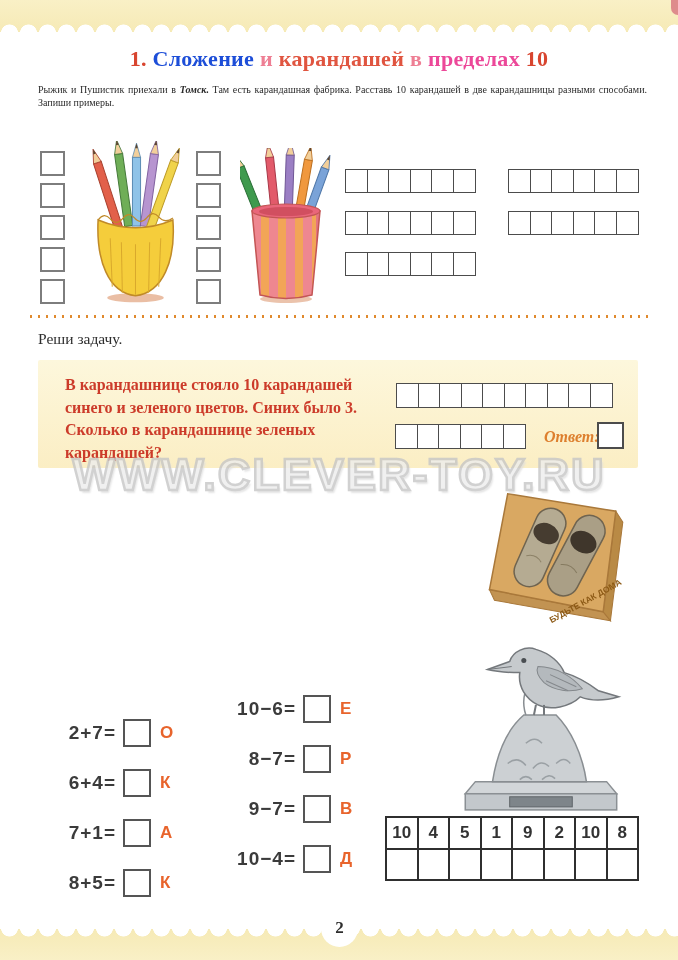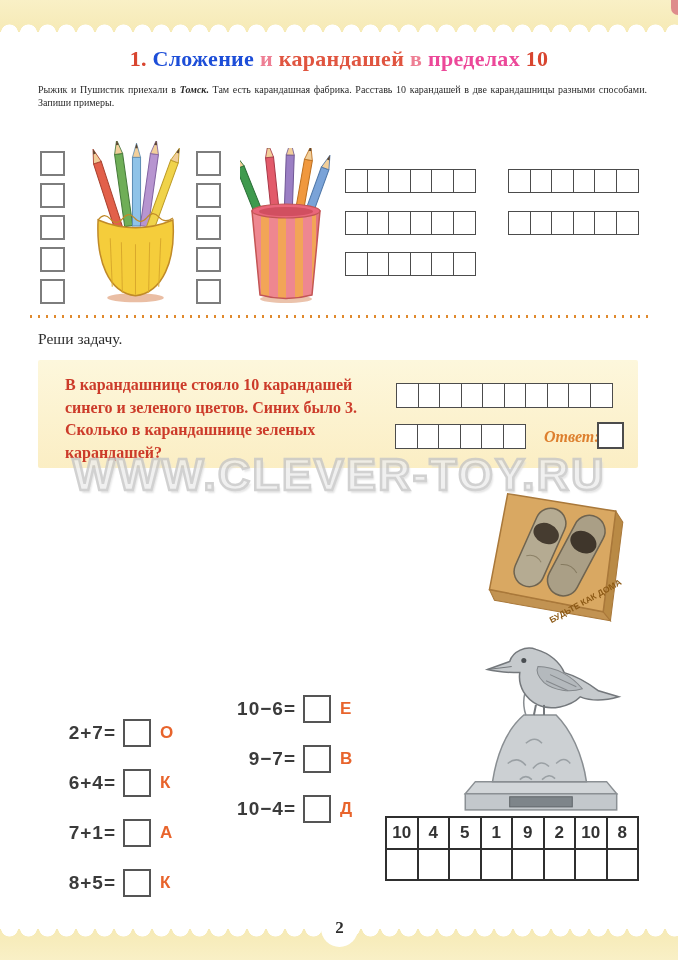--- a/index.html
+++ b/index.html
@@ -346,20 +346,25 @@
     </div>
   </div>
 
   <div class="eq-col" id="eq-right">
     <div class="eq-row">
       <span class="eq-expr">10−6=</span>
       <div class="eq-box"></div>
       <span class="eq-letter">Е</span>
     </div>
     <div class="eq-row">
+      <span class="eq-expr">8−7=</span>
+      <div class="eq-box"></div>
+      <span class="eq-letter">Р</span>
+    </div>
+    <div class="eq-row">
       <span class="eq-expr">9−7=</span>
       <div class="eq-box"></div>
       <span class="eq-letter">В</span>
     </div>
     <div class="eq-row">
       <span class="eq-expr">10−4=</span>
       <div class="eq-box"></div>
       <span class="eq-letter">Д</span>
     </div>
   </div>

